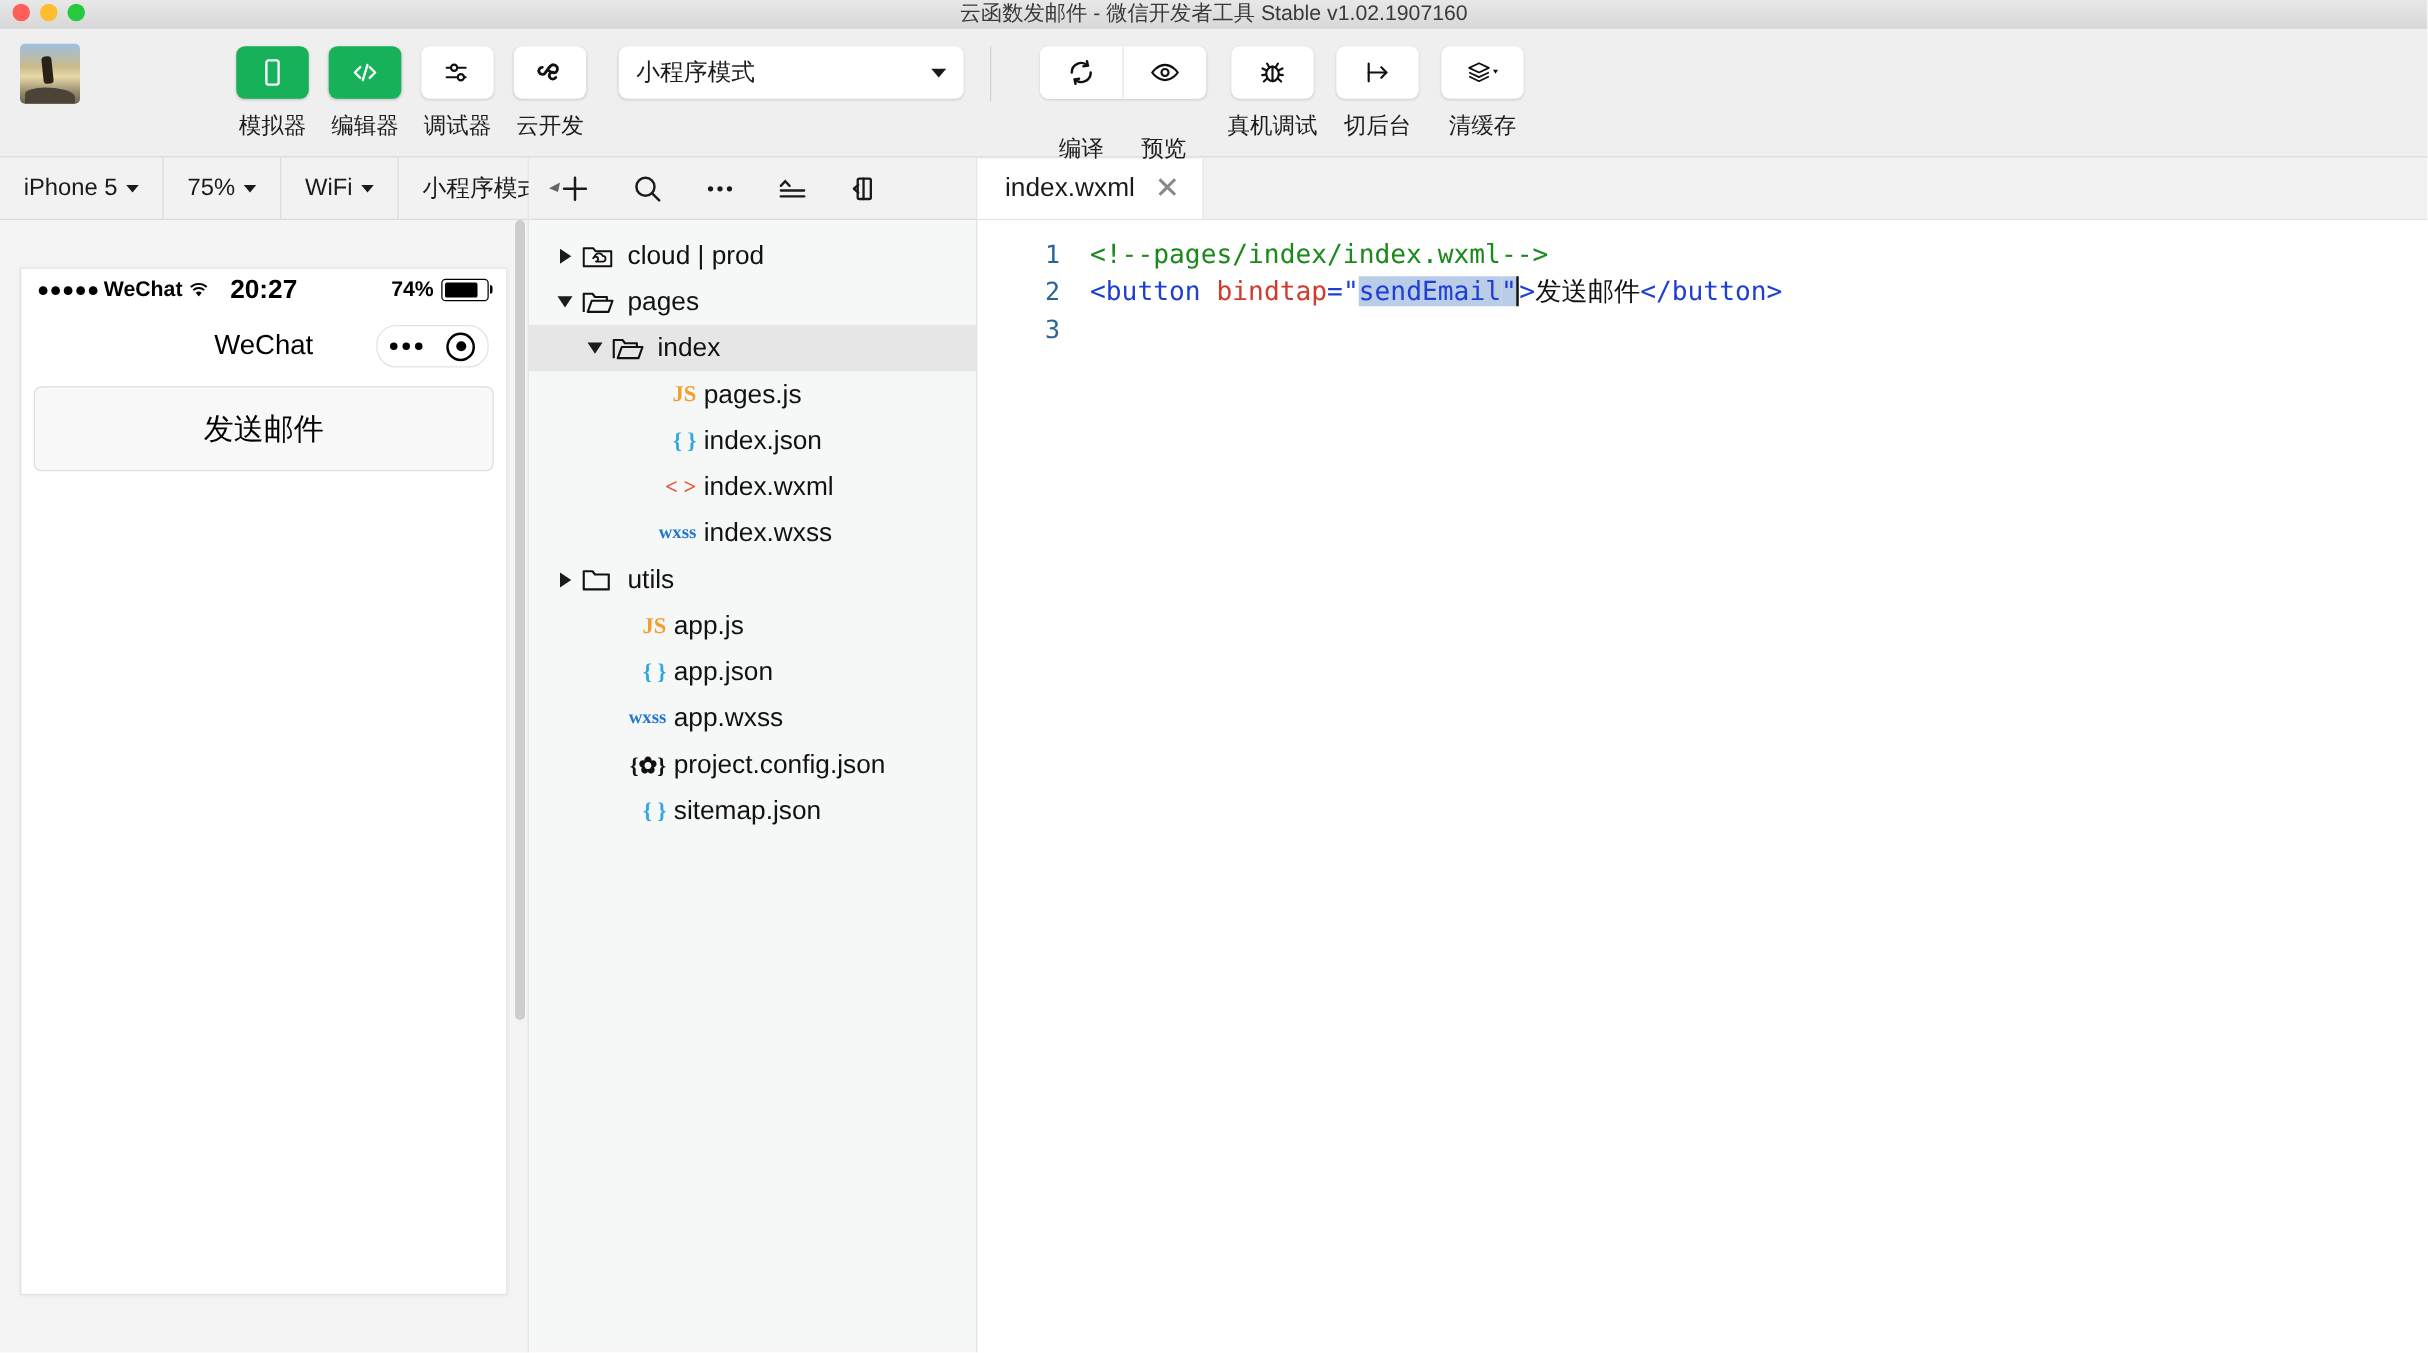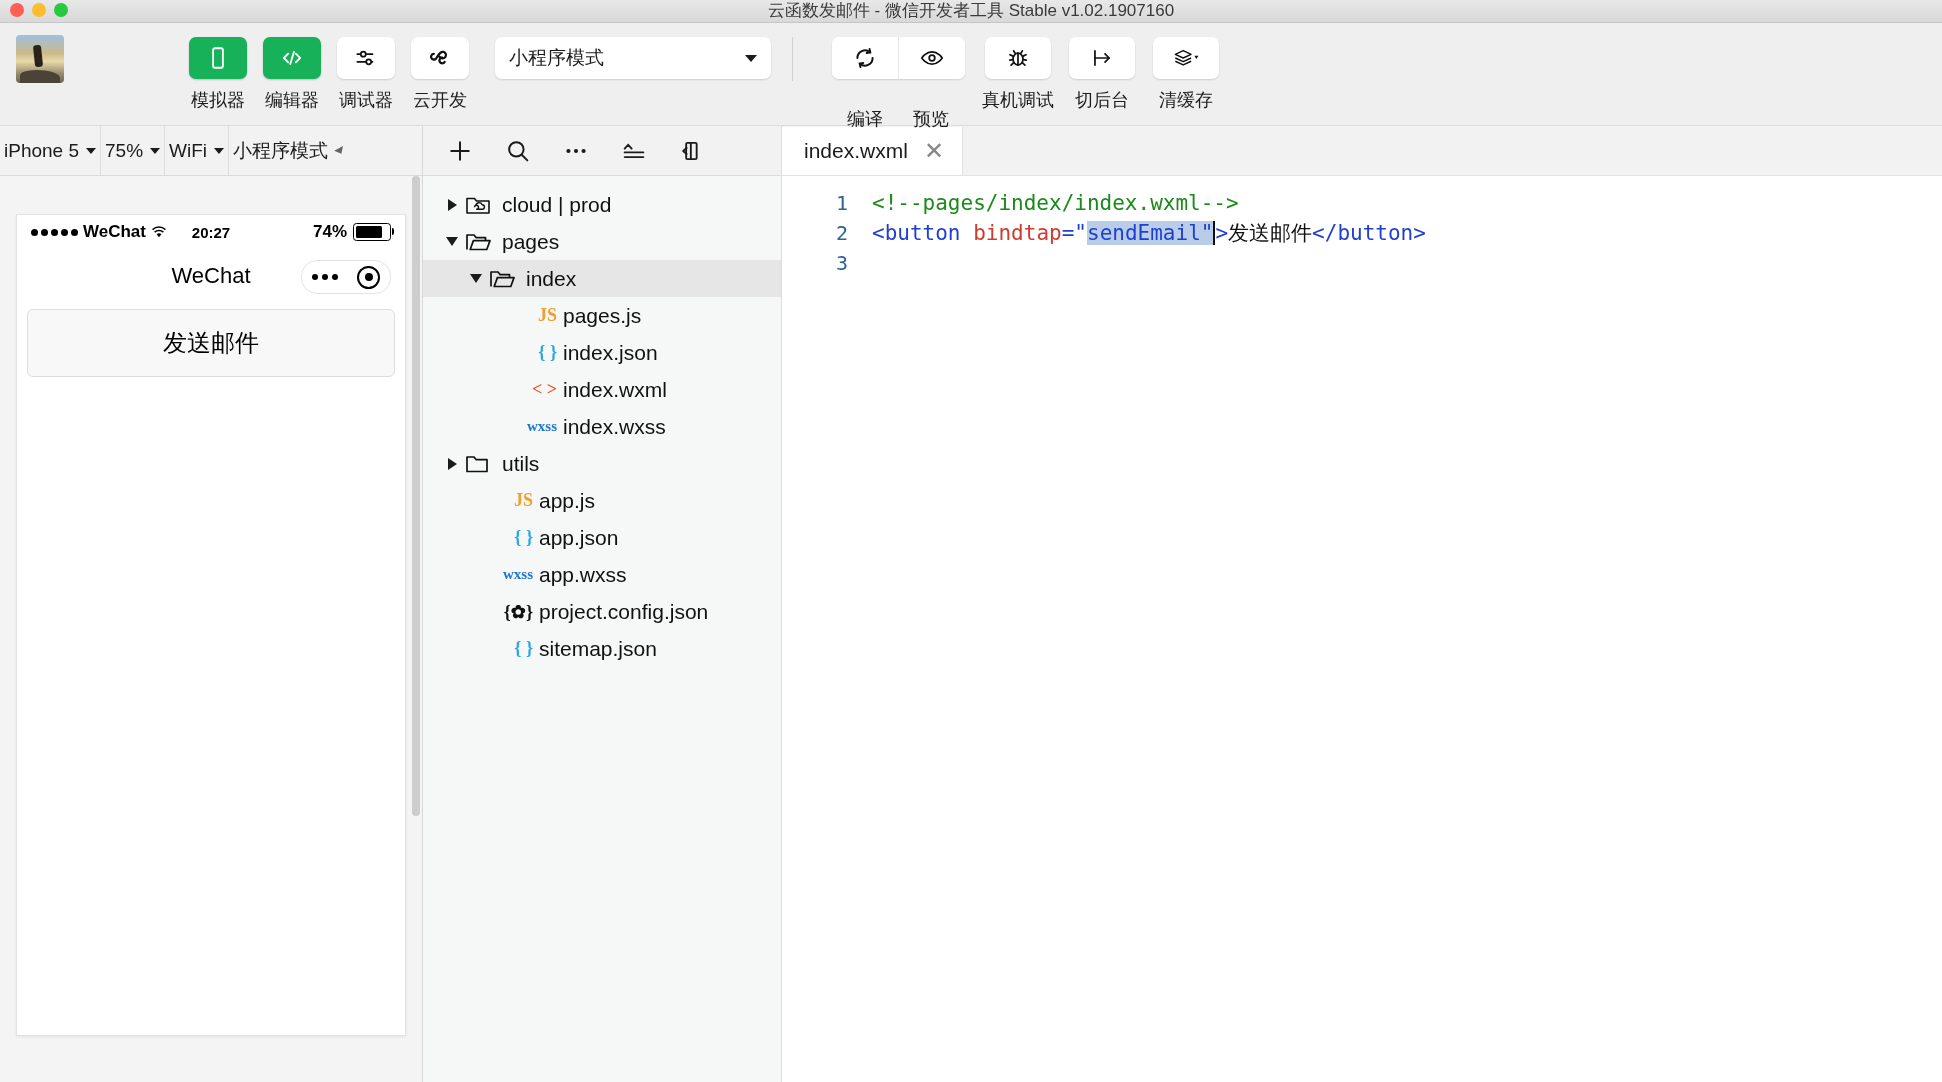--- a/index.html
+++ b/index.html
@@ -89,34 +89,34 @@
   .far .tbtn .box{width:66px;}
 
   
   .bodyrow{flex:1;display:flex;min-height:0;}
 
   
   .simpane{width:422px;min-width:422px;display:flex;flex-direction:column;background:#f4f4f4;border-right:1px solid #d8d8d8;}
   .simbar{height:49px;min-height:49px;display:flex;align-items:stretch;border-bottom:1px solid #dcdcdc;background:#f2f2f2;}
   .simitem{
     display:flex;align-items:center;justify-content:center;gap:7px;
-    padding:0 4px;font-size:19px;color:#1b1b1b;border-right:1px solid #dcdcdc;white-space:nowrap;
+    padding:0 19px;font-size:19px;color:#1b1b1b;border-right:1px solid #dcdcdc;white-space:nowrap;
   }
   .chev{width:0;height:0;border-left:5px solid transparent;border-right:5px solid transparent;border-top:6px solid #1b1b1b;}
   .simstage{flex:1;position:relative;background:#f4f4f4;overflow:hidden;}
 
   .phone{
     position:absolute;left:16px;top:38px;width:388px;height:820px;background:#fff;
     border:1px solid #e2e2e2;box-shadow:0 1px 3px rgba(0,0,0,.07);
   }
   .statusbar{height:34px;display:flex;align-items:center;padding:0 14px;font-size:17px;color:#000;font-weight:600;}
   .sb-left{display:flex;align-items:center;gap:5px;}
   .dots{display:flex;gap:3px;}
   .dot{width:7px;height:7px;border-radius:50%;background:#000;}
-  .sb-center{position:absolute;left:0;right:0;text-align:center;font-size:15px;font-weight:600;pointer-events:none;}
+  .sb-center{position:absolute;left:0;right:0;text-align:center;font-size:21px;font-weight:600;pointer-events:none;}
   .sb-right{margin-left:auto;display:flex;align-items:center;gap:6px;}
   .batt{width:36px;height:16px;border:1.6px solid #000;border-radius:3.5px;position:relative;}
   .batt:after{content:"";position:absolute;right:-4px;top:4px;width:2.5px;height:7px;background:#000;border-radius:0 2px 2px 0;}
   .batt i{position:absolute;left:1.6px;top:1.6px;bottom:1.6px;width:74%;background:#000;border-radius:1.5px;display:block;}
 
   .navbar{height:54px;display:flex;align-items:center;justify-content:center;position:relative;}
   .navtitle{font-size:22px;color:#000;font-weight:400;}
   .capsule{
     position:absolute;right:14px;top:11px;width:88px;height:32px;border-radius:16px;
     border:1px solid #e3e3e3;background:#fff;display:flex;align-items:center;justify-content:space-around;

